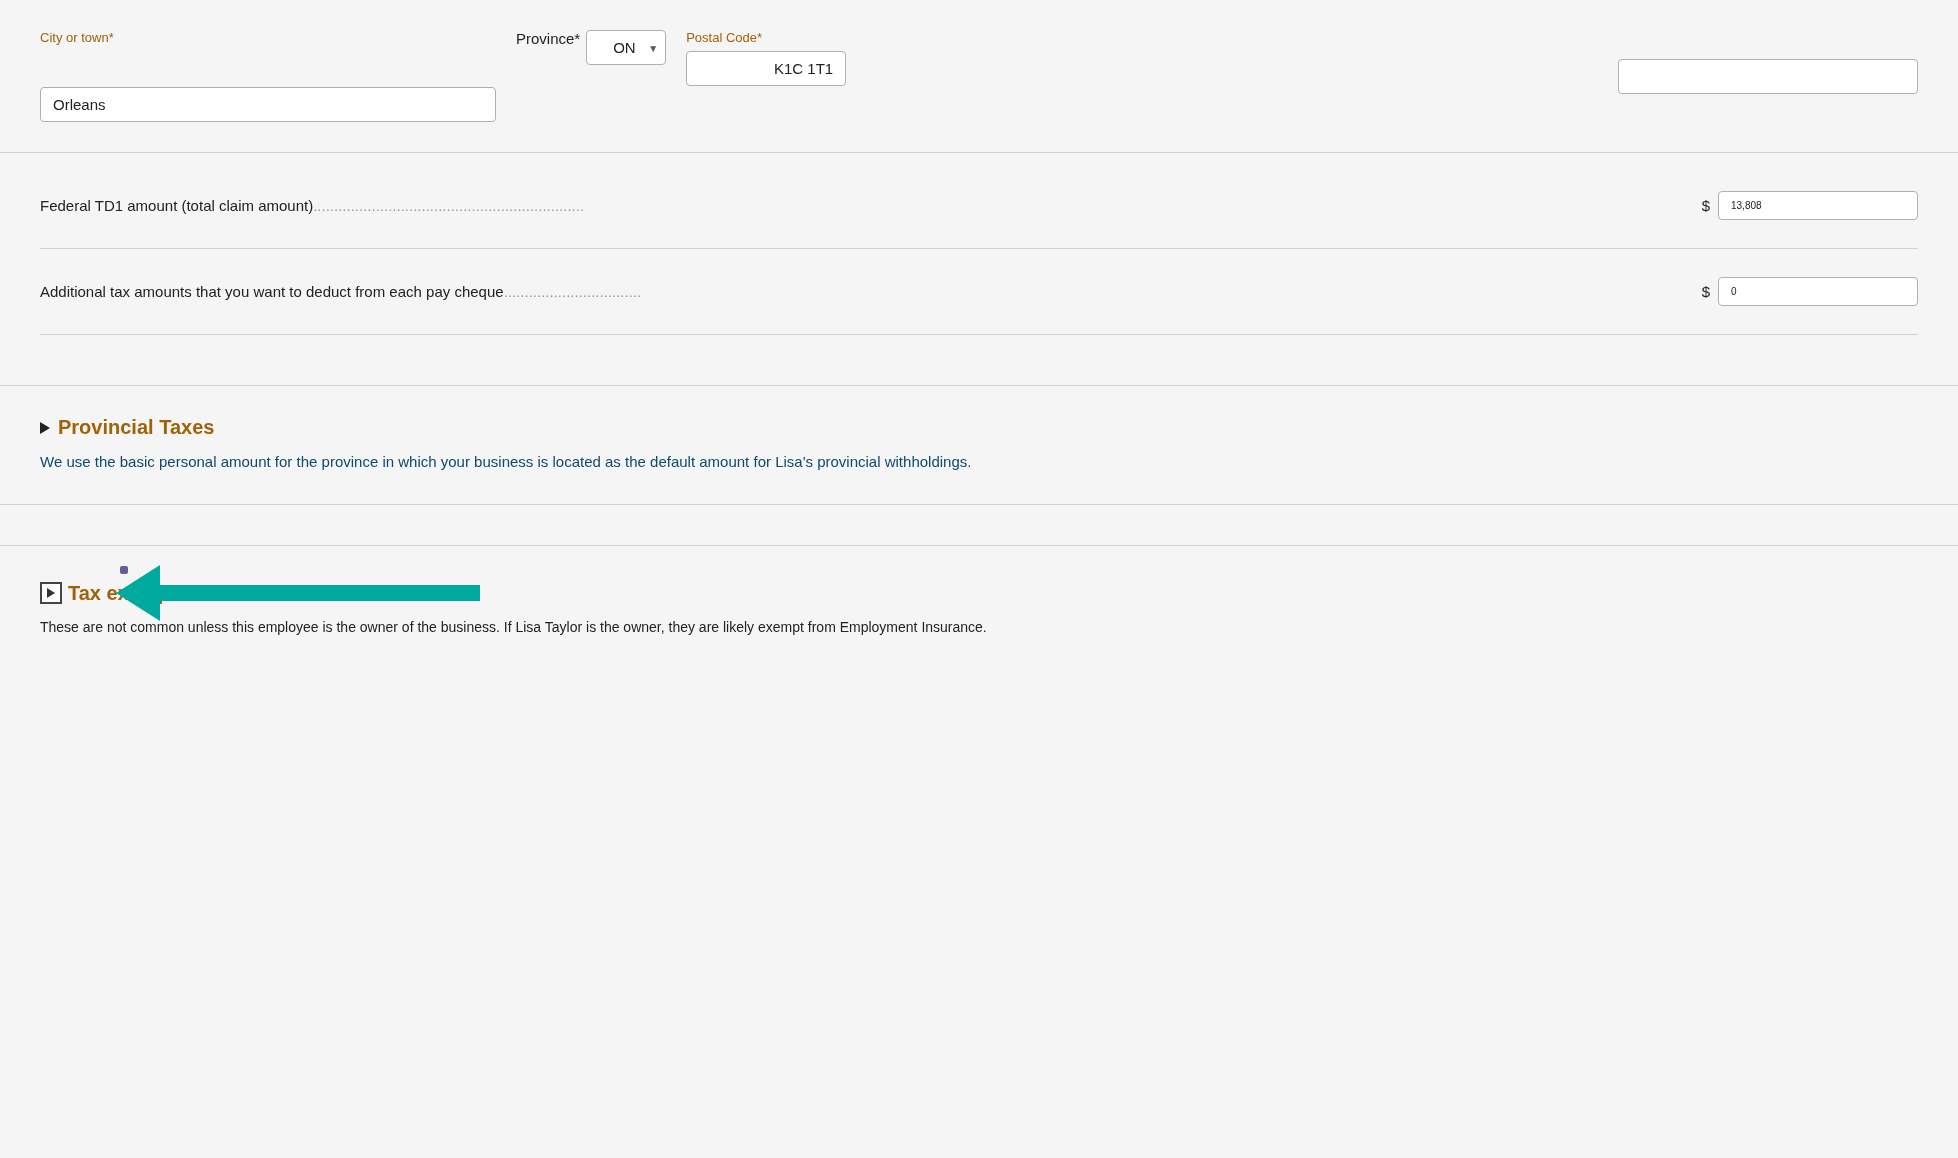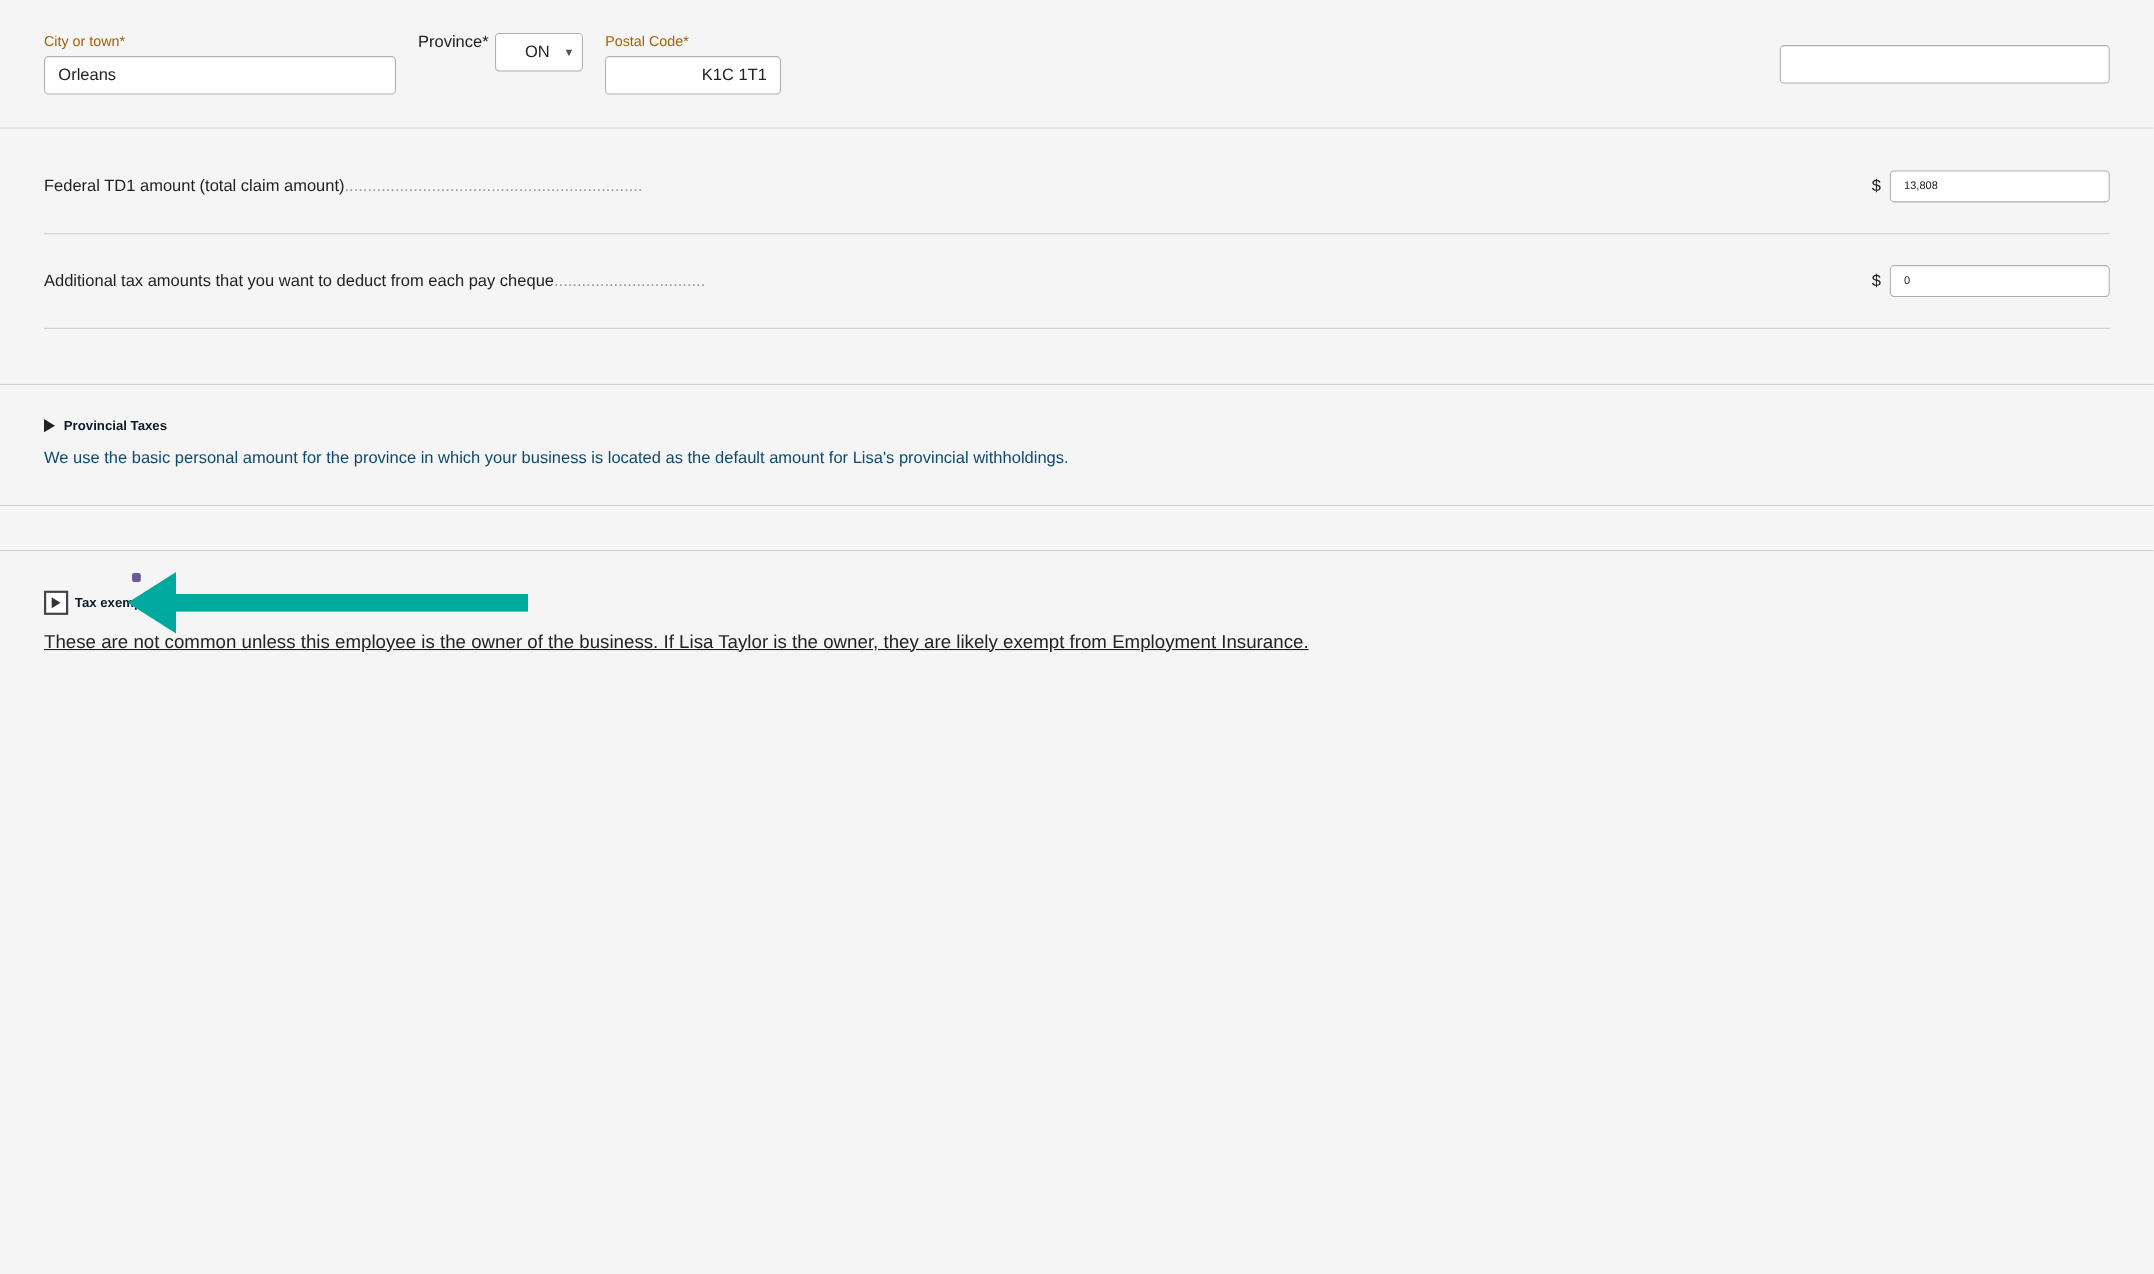--- a/index.html
+++ b/index.html
@@ -57,21 +57,22 @@
       border: 1px solid #b0b0b0;
       border-radius: 4px;
       padding: 8px 12px;
       font-size: 15px;
       background: #fff;
       color: #222;
       outline: none;
     }
 
     .city-input {
-      width: 320px;
+      width: 456px;
+      margin-top: 36px;
     }
 
     .province-select-wrapper {
       display: flex;
       gap: 6px;
     }
 
     .province-select {
       border: 1px solid #b0b0b0;
       border-radius: 4px;
@@ -186,23 +187,23 @@
     .triangle-icon {
       width: 0;
       height: 0;
       border-top: 6px solid transparent;
       border-bottom: 6px solid transparent;
       border-left: 10px solid #222;
       display: inline-block;
     }
 
     .section-title {
-      font-size: 12px;
+      font-size: 20px;
       font-weight: 700;
-      color: #0f172a;
+      color: #a16207;
     }
 
     .section-description {
       font-size: 15px;
       color: #0c4a6e;
       line-height: 1.5;
       margin-left: 0;
     }
 
     
@@ -272,25 +273,24 @@
       border-top: 28px solid transparent;
       border-bottom: 28px solid transparent;
       border-right: 44px solid #00a99d;
       position: absolute;
       left: -44px;
       top: 50%;
       transform: translateY(-50%);
     }
 
     .exemptions-description {
-      font-size: 17px;
+      font-size: 14px;
       color: #222;
       line-height: 1.5;
       margin-left: 0;
-      text-decoration: underline;
     }
 
     
     .purple-dot {
       width: 8px;
       height: 8px;
       background: #6b5b95;
       border-radius: 2px;
       margin-left: 80px;
       margin-bottom: 8px;

